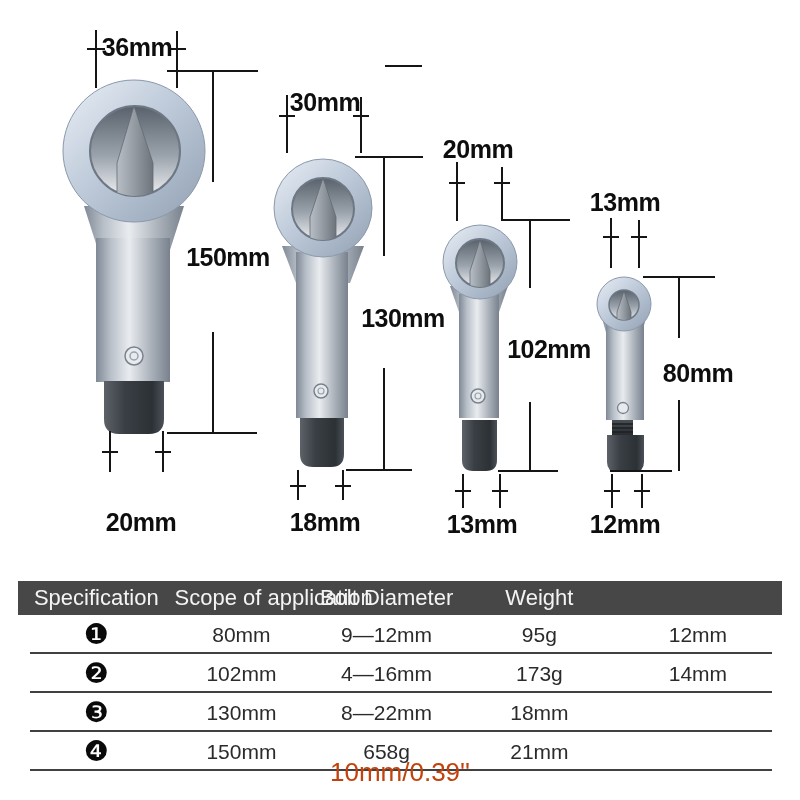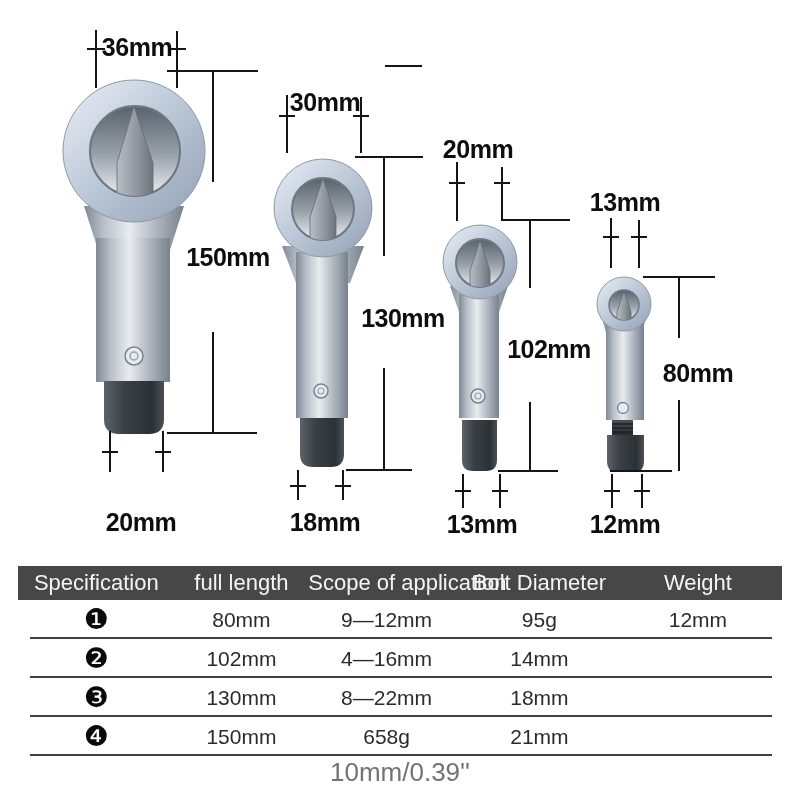--- a/index.html
+++ b/index.html
@@ -6,21 +6,21 @@
   .page {
     position:relative; width:800px; height:796px; background:#ffffff;
     overflow:hidden; font-family:"Liberation Sans", sans-serif;
   }
   .illustration { position:absolute; left:0; top:0; }
   .dim-label {
     font-family:"Liberation Sans", sans-serif;
     font-weight:700; font-size:25px; fill:#0e0e0e; letter-spacing:-0.5px;
   }
   .dim-lines { stroke:#151515; stroke-width:2; fill:none; }
-  .spec-table { position:absolute; left:18px; top:566px; width:764px; }
+  .spec-table { position:absolute; left:18px; top:581px; width:764px; }
   .thead {
     display:grid; grid-template-columns:20.5% 17.5% 20.5% 19.5% 22%;
     background:#474747; color:#f4f4f4; height:34px; align-items:center;
     font-size:22px;
   }
   .th { text-align:center; white-space:nowrap; }
   .trow {
     position:relative; display:grid;
     grid-template-columns:20.5% 17.5% 20.5% 19.5% 22%;
     height:39px; align-items:center; font-size:21px; color:#2b2b2b;
@@ -29,21 +29,21 @@
     content:""; position:absolute; left:12px; right:10px; bottom:0;
     border-bottom:2px solid #414141;
   }
   .td { text-align:center; white-space:nowrap; }
   .spec-cell {
     font-family:"DejaVu Sans", sans-serif; font-size:28px; color:#0a0a0a;
     line-height:1;
   }
   .footer-note {
     position:absolute; left:0; top:757px; width:800px; text-align:center;
-    font-size:26px; color:#737373;
+    font-size:26px; color:#c2410c;
   }
 </style>
 </head>
 <body>
 
 <div class="page">
 
   <svg class="illustration" width="800" height="555" viewBox="0 0 800 555">
     <defs>
       <linearGradient id="gRing" x1="0" y1="0" x2="1" y2="1">
@@ -165,37 +165,37 @@
 
     <text class="dim-label" x="141" y="531" text-anchor="middle">20mm</text>
     <text class="dim-label" x="325" y="531" text-anchor="middle">18mm</text>
     <text class="dim-label" x="482" y="533" text-anchor="middle">13mm</text>
     <text class="dim-label" x="625" y="533" text-anchor="middle">12mm</text>
   </svg>
 
   <div class="spec-table">
     <div class="thead">
       <div class="th">Specification</div>
-      <div class="th">full length</div>
       <div class="th">Scope of application</div>
       <div class="th">Bolt Diameter</div>
       <div class="th">Weight</div>
     </div>
     <div class="tbody">
       <div class="trow">
         <div class="td spec-cell">❶</div>
         <div class="td">80mm</div>
         <div class="td">9—12mm</div>
         <div class="td">95g</div>
         <div class="td">12mm</div>
       </div>
       <div class="trow">
         <div class="td spec-cell">❷</div>
         <div class="td">102mm</div>
         <div class="td">4—16mm</div>
+        <div class="td">173g</div>
         <div class="td">14mm</div>
       </div>
       <div class="trow">
         <div class="td spec-cell">❸</div>
         <div class="td">130mm</div>
         <div class="td">8—22mm</div>
         <div class="td">18mm</div>
       </div>
       <div class="trow">
         <div class="td spec-cell">❹</div>

